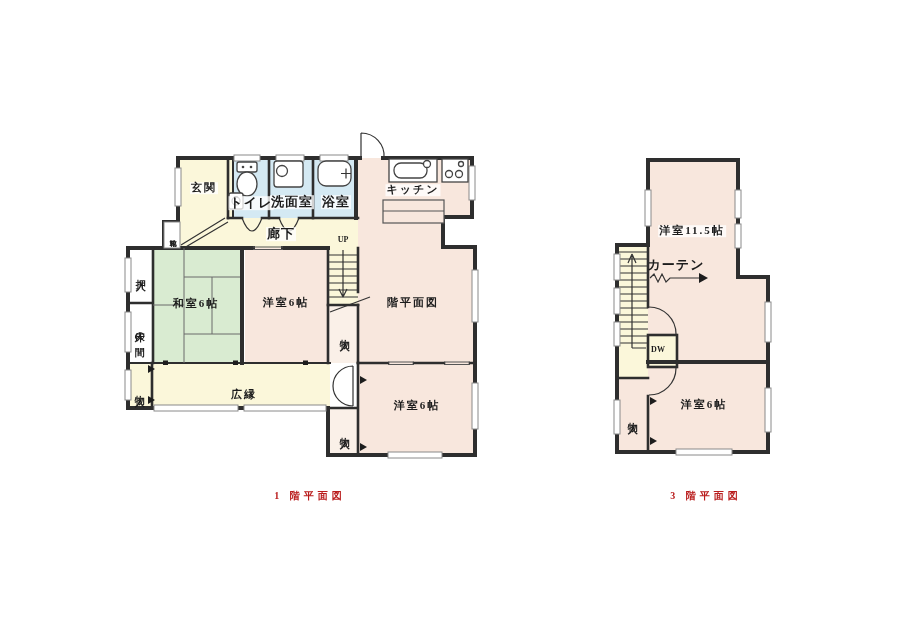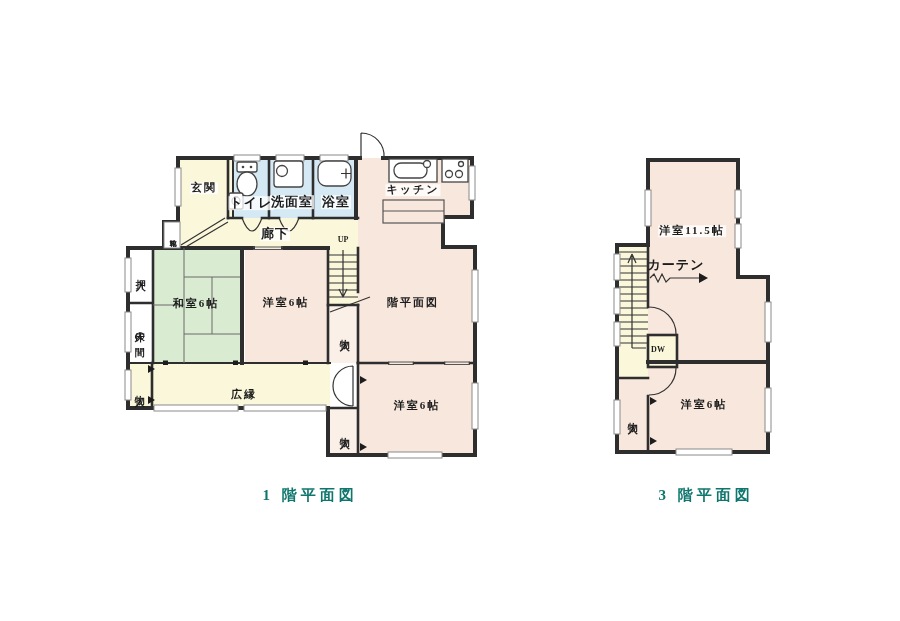--- a/index.html
+++ b/index.html
@@ -7,21 +7,21 @@
          font-family:Liberation Serif, serif;overflow:hidden;}
   .stage svg{position:absolute;left:0;top:0;}
   .lbl{position:absolute;transform:translate(-50%,-50%);font-size:11px;font-weight:700;
        color:#1c1c1c;letter-spacing:2px;white-space:nowrap;line-height:1.05;
        background:rgba(255,255,255,.78);padding:0 1px;}
   .lbl.sm{font-size:13px;letter-spacing:1px;}
   .lbl.xs{font-size:8px;letter-spacing:0;background:none;}
   .lbl.v{writing-mode:vertical-rl;text-orientation:upright;font-size:10px;
          letter-spacing:2px;background:none;padding:1px 0;}
   .lbl.v.xs{font-size:7px;letter-spacing:0;}
-  .lbl.cap{font-size:15px;letter-spacing:4px;background:none;color:#0f766e;}
+  .lbl.cap{font-size:10px;letter-spacing:4px;background:none;color:#b91c1c;}
   .lbl.nobg{background:none;}
   
   .wall{stroke:#2e2e2e;stroke-width:4;fill:none;stroke-linecap:square;}
   .wall2{stroke:#2e2e2e;stroke-width:2.6;fill:none;stroke-linecap:square;}
   .wall3{stroke:#2e2e2e;stroke-width:2;fill:none;stroke-linecap:square;}
   .thin{stroke:#333;stroke-width:1.2;fill:none;}
   .thin2{stroke:#555;stroke-width:1;fill:none;}
   .tat{stroke:#6a6a6a;stroke-width:1;fill:none;}
   .win{fill:#ffffff;stroke:#8a8a8a;stroke-width:1;}
   .fx{stroke:#444;stroke-width:1.3;fill:#ffffff;}
@@ -203,21 +203,21 @@
     <polygon class="tick" points="650,437 657,441 650,445"></polygon>
   </g>
 </svg>
 
 <div>
   <span class="lbl" style="left:204px;top:188px">玄関</span>
   <span class="lbl sm" style="left:251px;top:203px">トイレ</span>
   <span class="lbl sm" style="left:292px;top:202px">洗面室</span>
   <span class="lbl sm" style="left:336px;top:202px">浴室</span>
   <span class="lbl" style="left:413px;top:190px">キッチン</span>
-  <span class="lbl sm" style="left:275px;top:234px">廊下</span>
+  <span class="lbl sm" style="left:281px;top:234px">廊下</span>
   <span class="lbl xs" style="left:343px;top:240px">UP</span>
   <span class="lbl v xs" style="left:172px;top:234px">靴箱</span>
   <span class="lbl v" style="left:140px;top:273px">押入</span>
   <span class="lbl v" style="left:139px;top:332px">床の間</span>
   <span class="lbl nobg" style="left:196px;top:304px">和室6帖</span>
   <span class="lbl nobg" style="left:286px;top:303px">洋室6帖</span>
   <span class="lbl nobg" style="left:413px;top:303px">階平面図</span>
   <span class="lbl v" style="left:344px;top:333px">物入</span>
   <span class="lbl nobg" style="left:244px;top:395px">広縁</span>
   <span class="lbl v" style="left:139px;top:389px">物入</span>

